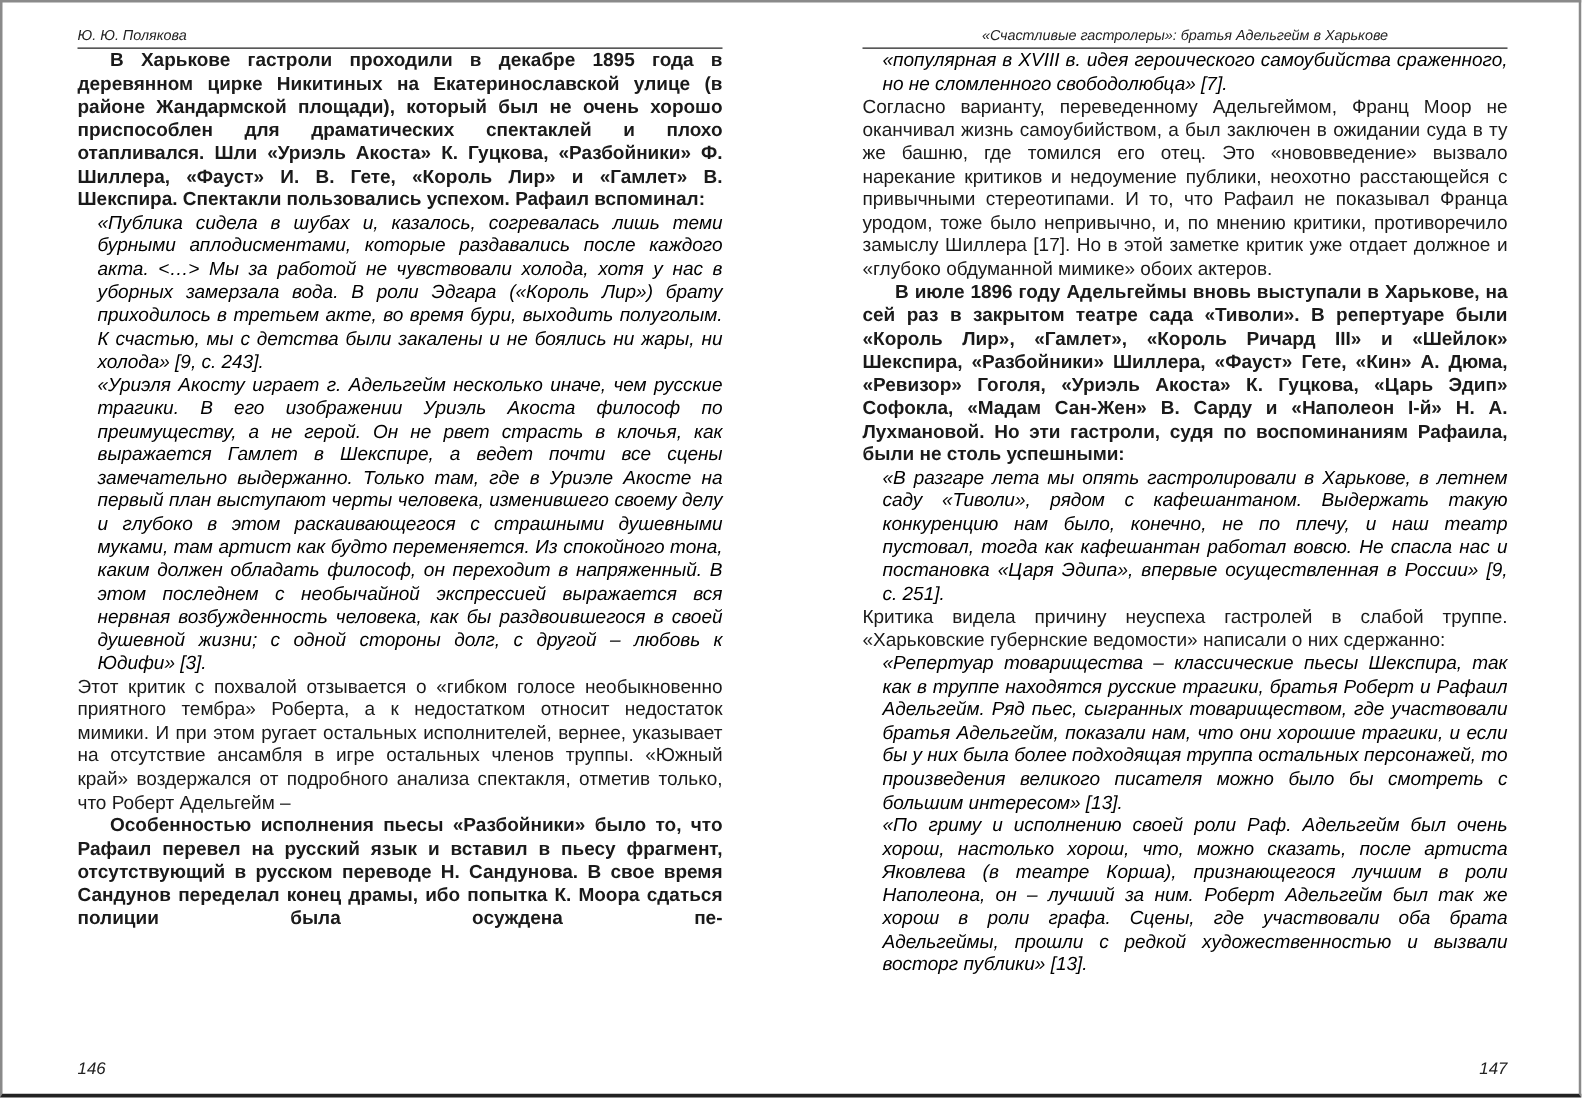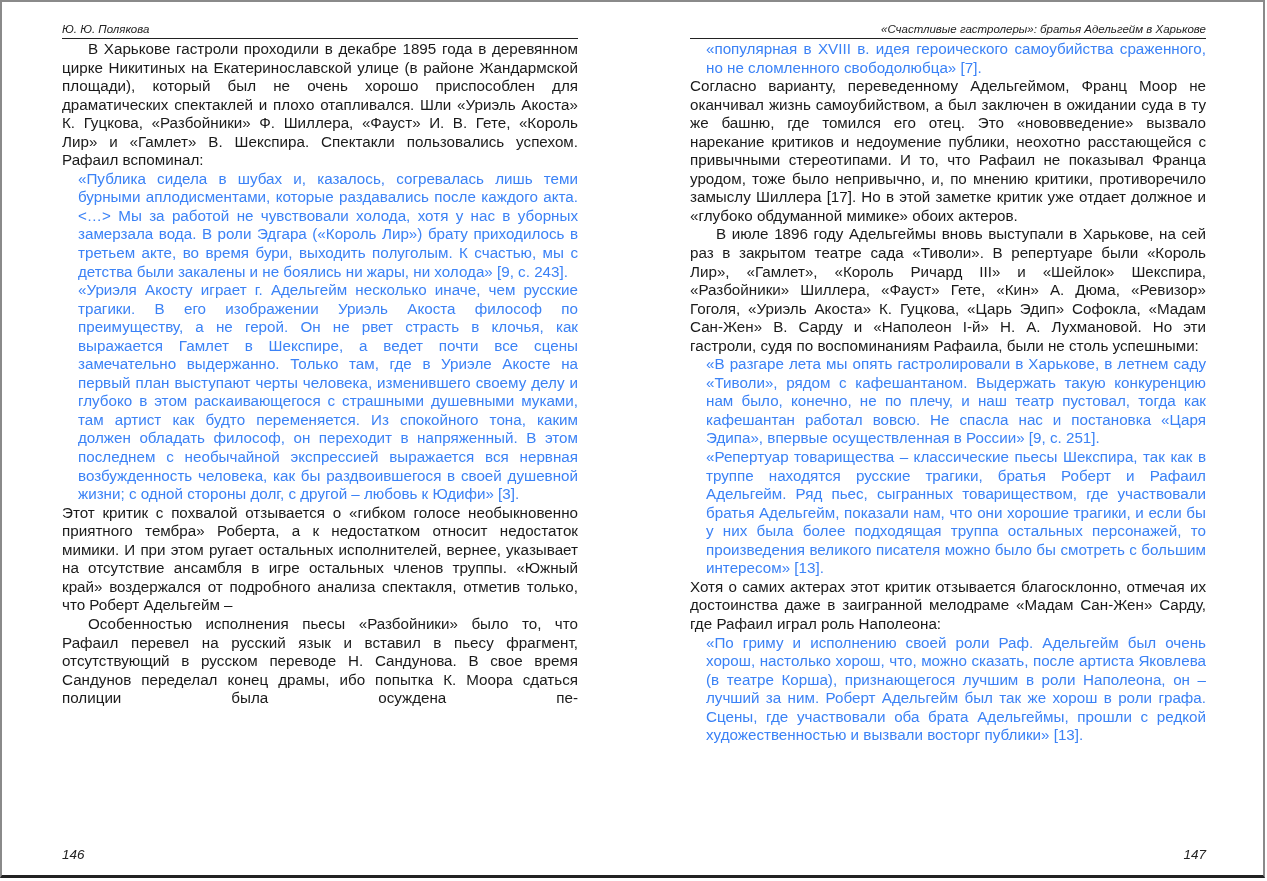--- a/index.html
+++ b/index.html
@@ -7,26 +7,26 @@
          font-family:"Liberation Sans", sans-serif; color:#1a1a1a; }
   .frame { position:absolute; left:0; top:0; width:1265px; height:878px;
            border-top:2px solid #8a8a8a; border-left:2px solid #8a8a8a; border-right:2px solid #8a8a8a;
            border-bottom:3px solid #222; box-sizing:border-box; }
   .page { position:absolute; top:0; height:881px; }
   .page.left { left:62px; width:516px; }
   .page.right { left:690px; width:516px; }
   .running-head { position:absolute; top:22px; left:0; width:100%; height:16px;
                   font-style:italic; font-size:11.5px; color:#222;
                   border-bottom:1.5px solid #222; line-height:14px; }
-  .page.right .running-head { text-align:right; }
+  .page.right .running-head { text-align:center; }
   .body-text { position:absolute; top:40px; left:0; width:100%; font-size:15.2px; line-height:18.55px; }
   .p { text-align:justify; margin:0; hyphens:none; }
-  .p.indent { text-indent:26px; }
+  .p.indent { text-indent:26px;font-weight:bold; }
   .p.cont { text-indent:0; }
-  .q { text-align:justify; margin:0 0 0 16px; color:#3b82f6; }
+  .q { font-style:italic; text-align:justify; margin:0 0 0 16px; color:#000000; }
   .p.last-line, .q.last-line { text-align-last:left; }
   .folio { position:absolute; top:847px; font-size:13.5px; color:#222;font-style:italic; }
   .page.left .folio { left:0; }
   .page.right .folio { right:0; }
 </style>
 </head>
 <body>
 
 <div class="frame"></div>
 
@@ -42,18 +42,18 @@
   <div class="folio">146</div>
 </div>
 
 <div class="page right">
   <div class="running-head">«Счастливые гастролеры»: братья Адельгейм в Харькове</div>
   <div class="body-text">
     <p class="q last-line">«популярная в XVIII в. идея героического самоубийства сраженного, но не сломленного свободолюбца» [7].</p>
     <p class="p cont">Согласно варианту, переведенному Адельгеймом, Франц Моор не оканчивал жизнь самоубийством, а был заключен в ожидании суда в ту же башню, где томился его отец. Это «нововведение» вызвало нарекание критиков и недоумение публики, неохотно расстающейся с привычными стереотипами. И то, что Рафаил не показывал Франца уродом, тоже было непривычно, и, по мнению критики, противоречило замыслу Шиллера [17]. Но в этой заметке критик уже отдает должное и «глубоко обдуманной мимике» обоих актеров.</p>
     <p class="p indent">В июле 1896 году Адельгеймы вновь выступали в Харькове, на сей раз в закрытом театре сада «Тиволи». В репертуаре были «Король Лир», «Гамлет», «Король Ричард III» и «Шейлок» Шекспира, «Разбойники» Шиллера, «Фауст» Гете, «Кин» А. Дюма, «Ревизор» Гоголя, «Уриэль Акоста» К. Гуцкова, «Царь Эдип» Софокла, «Мадам Сан-Жен» В. Сарду и «Наполеон I-й» Н. А. Лухмановой. Но эти гастроли, судя по воспоминаниям Рафаила, были не столь успешными:</p>
     <p class="q last-line">«В разгаре лета мы опять гастролировали в Харькове, в летнем саду «Тиволи», рядом с кафешантаном. Выдержать такую конкуренцию нам было, конечно, не по плечу, и наш театр пустовал, тогда как кафешантан работал вовсю. Не спасла нас и постановка «Царя Эдипа», впервые осуществленная в России» [9, с. 251].</p>
+    <p class="p cont">Критика видела причину неуспеха гастролей в слабой труппе. «Харьковские губернские ведомости» написали о них сдержанно:</p>
     <p class="q last-line">«Репертуар товарищества – классические пьесы Шекспира, так как в труппе находятся русские трагики, братья Роберт и Рафаил Адельгейм. Ряд пьес, сыгранных товариществом, где участвовали братья Адельгейм, показали нам, что они хорошие трагики, и если бы у них была более подходящая труппа остальных персонажей, то произведения великого писателя можно было бы смотреть с большим интересом» [13].</p>
-    <p class="p cont">Хотя о самих актерах этот критик отзывается благосклонно, отмечая их достоинства даже в заигранной мелодраме «Мадам Сан-Жен» Сарду, где Рафаил играл роль Наполеона:</p>
     <p class="q last-line">«По гриму и исполнению своей роли Раф. Адельгейм был очень хорош, настолько хорош, что, можно сказать, после артиста Яковлева (в театре Корша), признающегося лучшим в роли Наполеона, он – лучший за ним. Роберт Адельгейм был так же хорош в роли графа. Сцены, где участвовали оба брата Адельгеймы, прошли с редкой художественностью и вызвали восторг публики» [13].</p>
   </div>
   <div class="folio">147</div>
 </div>
 
 </body></html>

